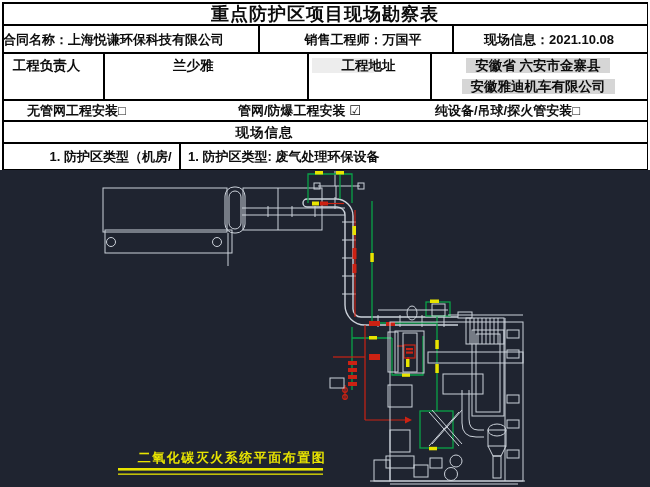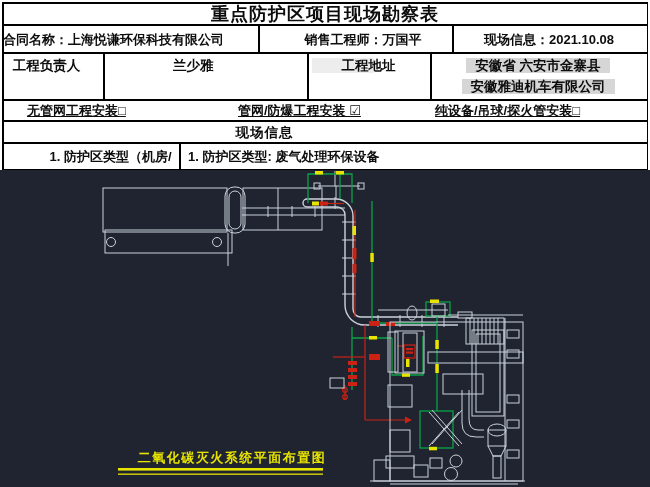--- a/index.html
+++ b/index.html
@@ -11,21 +11,21 @@
   }
   html,body{margin:0;padding:0;}
   body{font-family:"Liberation Sans","DejaVu Sans",sans-serif;}
   .page{position:relative;width:650px;height:487px;background:#ffffff;overflow:hidden;color:#0a0a0a;}
   .cell{position:absolute;font-weight:700;color:#0d0d0d;}
   .hline{position:absolute;height:1.5px;background:#000;}
   .vline{position:absolute;width:1.5px;background:#000;}
   .title-row{left:2px;top:2px;width:646px;height:23px;text-align:center;line-height:24px;font-size:18px;letter-spacing:1px;}
   .r2{top:25px;height:28px;line-height:29px;font-size:13px;white-space:nowrap;overflow:hidden;}
   .r3{top:53px;height:47px;font-size:13.5px;padding-top:4px;box-sizing:border-box;}
-  .r4{top:100px;height:21px;line-height:22px;font-size:13px;white-space:nowrap;text-decoration:underline;}
+  .r4{top:100px;height:21px;line-height:22px;font-size:13px;white-space:nowrap;}
   .r5{left:2px;top:121px;width:525px;height:22px;text-align:center;line-height:23px;font-size:13.5px;letter-spacing:1px;}
   .r6{top:143px;height:27px;line-height:28px;font-size:13px;white-space:nowrap;overflow:hidden;}
   .center{text-align:center;}
   .hl{background:#d6d6d6;padding:0 9px;}
   .addr-line{line-height:21px;text-align:center;}
   .smudge{position:absolute;left:165px;top:5px;width:62px;height:15px;background:#ededed;}
   .cad-svg{position:absolute;left:0;top:170px;}
   .cad-svg .w{stroke:var(--cad-line);fill:none;stroke-width:1;}
   .cad-svg .w2{stroke:var(--cad-line);fill:none;stroke-width:1.4;}
   .cad-svg .g{stroke:var(--cad-green);fill:none;stroke-width:1.3;}

